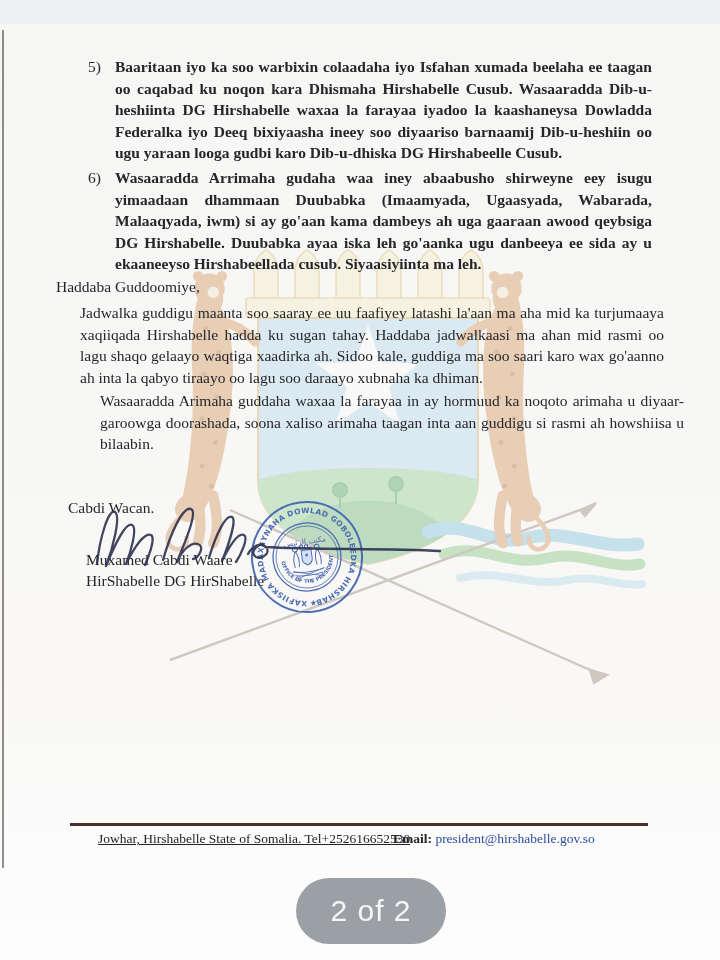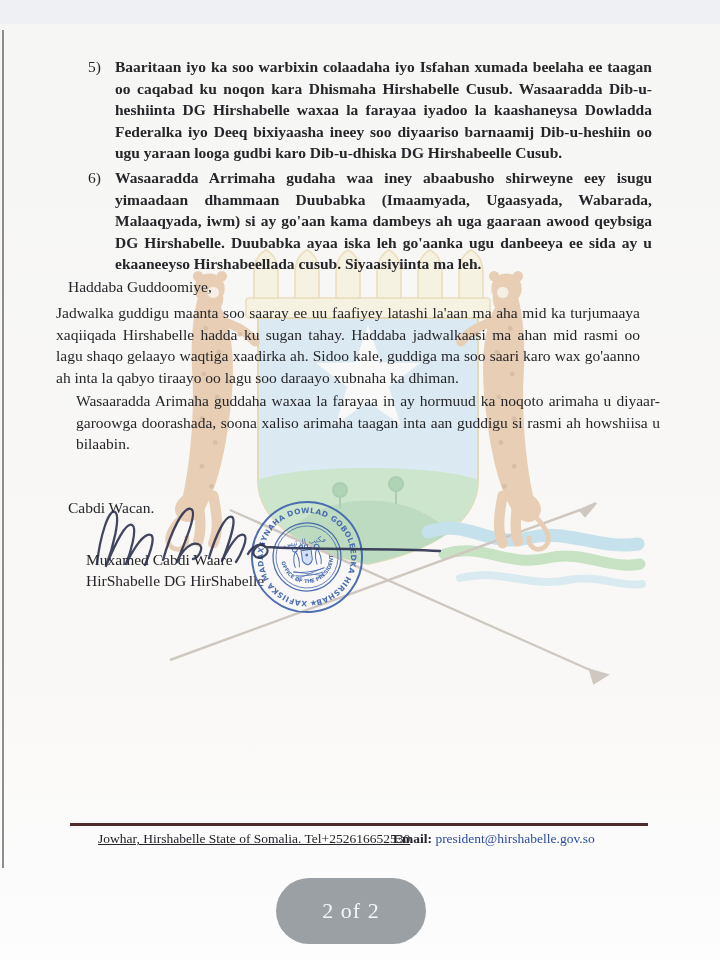--- a/index.html
+++ b/index.html
@@ -16,46 +16,46 @@
     position:absolute;left:2px;top:30px;width:2px;height:838px;
     background:#47463f;opacity:.6;
   }
   
   .doc-text{color:#26262a;font-size:15.5px;line-height:21.5px;}
   .list-item{position:absolute;left:88px;width:564px;}
   .li-num{position:absolute;left:0;top:0;}
   .li-text{display:block;margin-left:27px;text-align:justify;font-weight:bold;}
   .item-5{top:56px;}
   .item-6{top:167px;}
-  .salutation{position:absolute;left:68px;top:276px;text-align:right;}
-  .para{position:absolute;left:56px;width:584px;text-align:justify;}
+  .salutation{position:absolute;left:56px;top:276px;text-align:right;}
+  .para{position:absolute;left:80px;width:584px;text-align:justify;}
   .para-1{top:302px;}
   .para-2{top:390px;margin-left:20px;}
   .closing{position:absolute;left:68px;top:497px;}
   .signer-name{position:absolute;left:86px;top:549px;}
   .signer-title{position:absolute;left:86px;top:570px;}
   
   .watermark{position:absolute;left:128px;top:232px;width:520px;height:460px;opacity:.38;z-index:0;}
   .textlayer{position:relative;z-index:2;}
   .stamp{position:absolute;left:242px;top:492px;width:130px;height:130px;z-index:3;transform:rotate(-8deg);opacity:.92;}
   .stamp text, .stamp textPath{fill:var(--stamp-blue,#3f63ae);}
   .signature{position:absolute;left:85px;top:492px;width:380px;height:95px;z-index:4;}
   
   .footer-rule{position:absolute;left:70px;top:823px;width:578px;height:3px;background:var(--footer-rule,#4e2e2c);z-index:2;}
   .footer-text{position:absolute;top:831px;font-size:13.5px;color:#23232a;z-index:2;}
   .footer-address{left:98px;text-decoration:underline;}
   .footer-email{left:393px;}
   .email-label{font-weight:bold;}
   .email-link{color:var(--link-blue,#2b4ba0);}
   
   .page-badge{
-    position:absolute;left:276px;top:878px;width:150px;height:66px;
+    position:absolute;left:296px;top:878px;width:150px;height:66px;
     background:var(--badge-gray,#9ba0a5);border-radius:33px;
     display:flex;align-items:center;justify-content:center;
-    font-family:Liberation Serif, serif;font-size:22px;color:#f5f6f7;
+    font-family:Liberation Sans, sans-serif;font-size:30px;color:#f5f6f7;
     letter-spacing:1px;z-index:6;
   }
 </style>
 </head>
 <body>
 
 <div class="paper"></div>
 <div class="edge-line"></div>
 
 <svg class="watermark" viewBox="0 0 520 460" aria-hidden="true">

